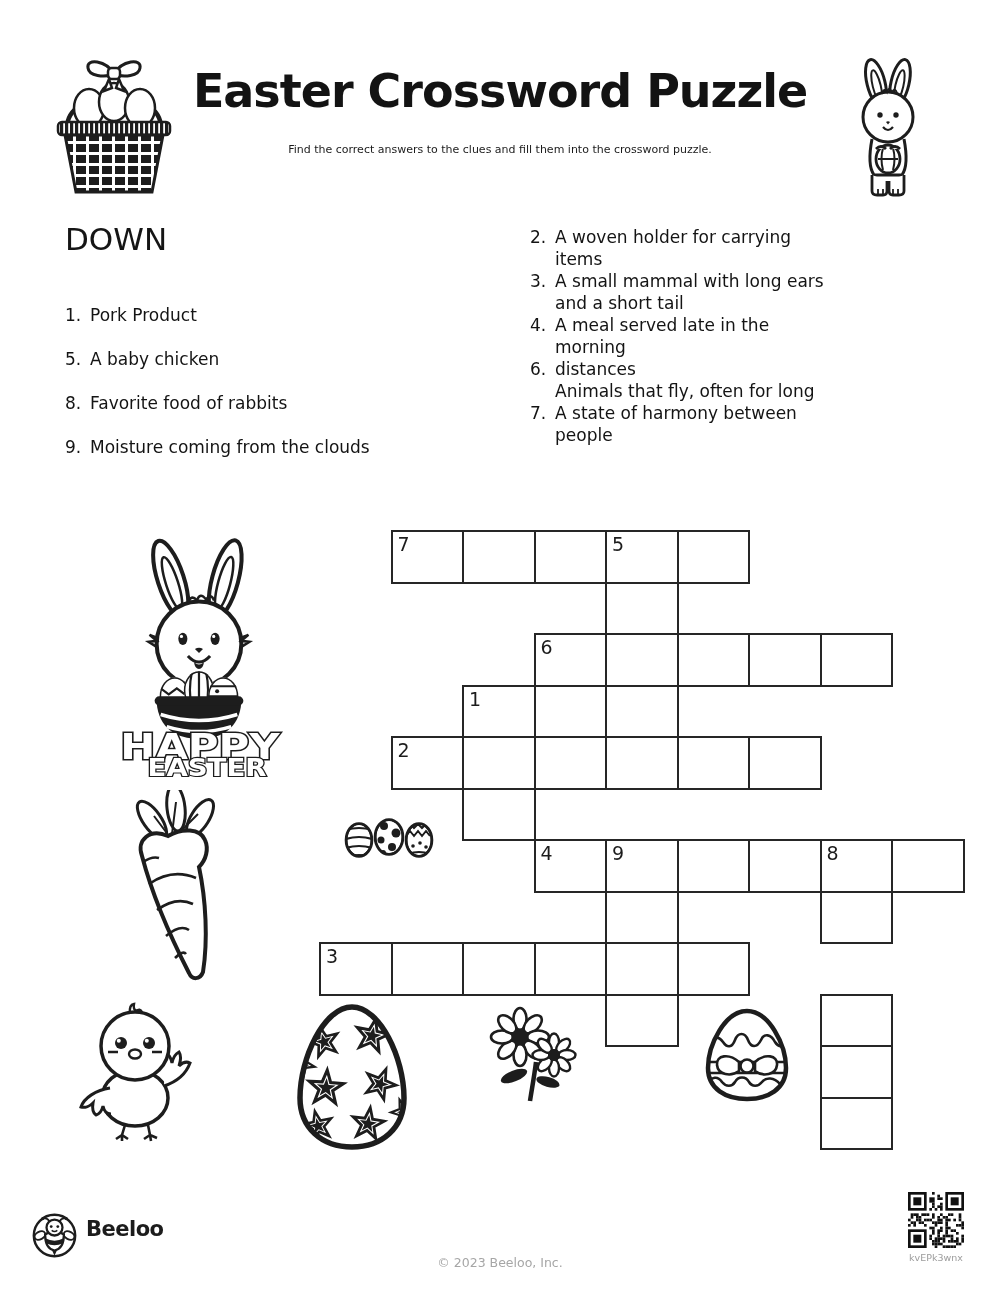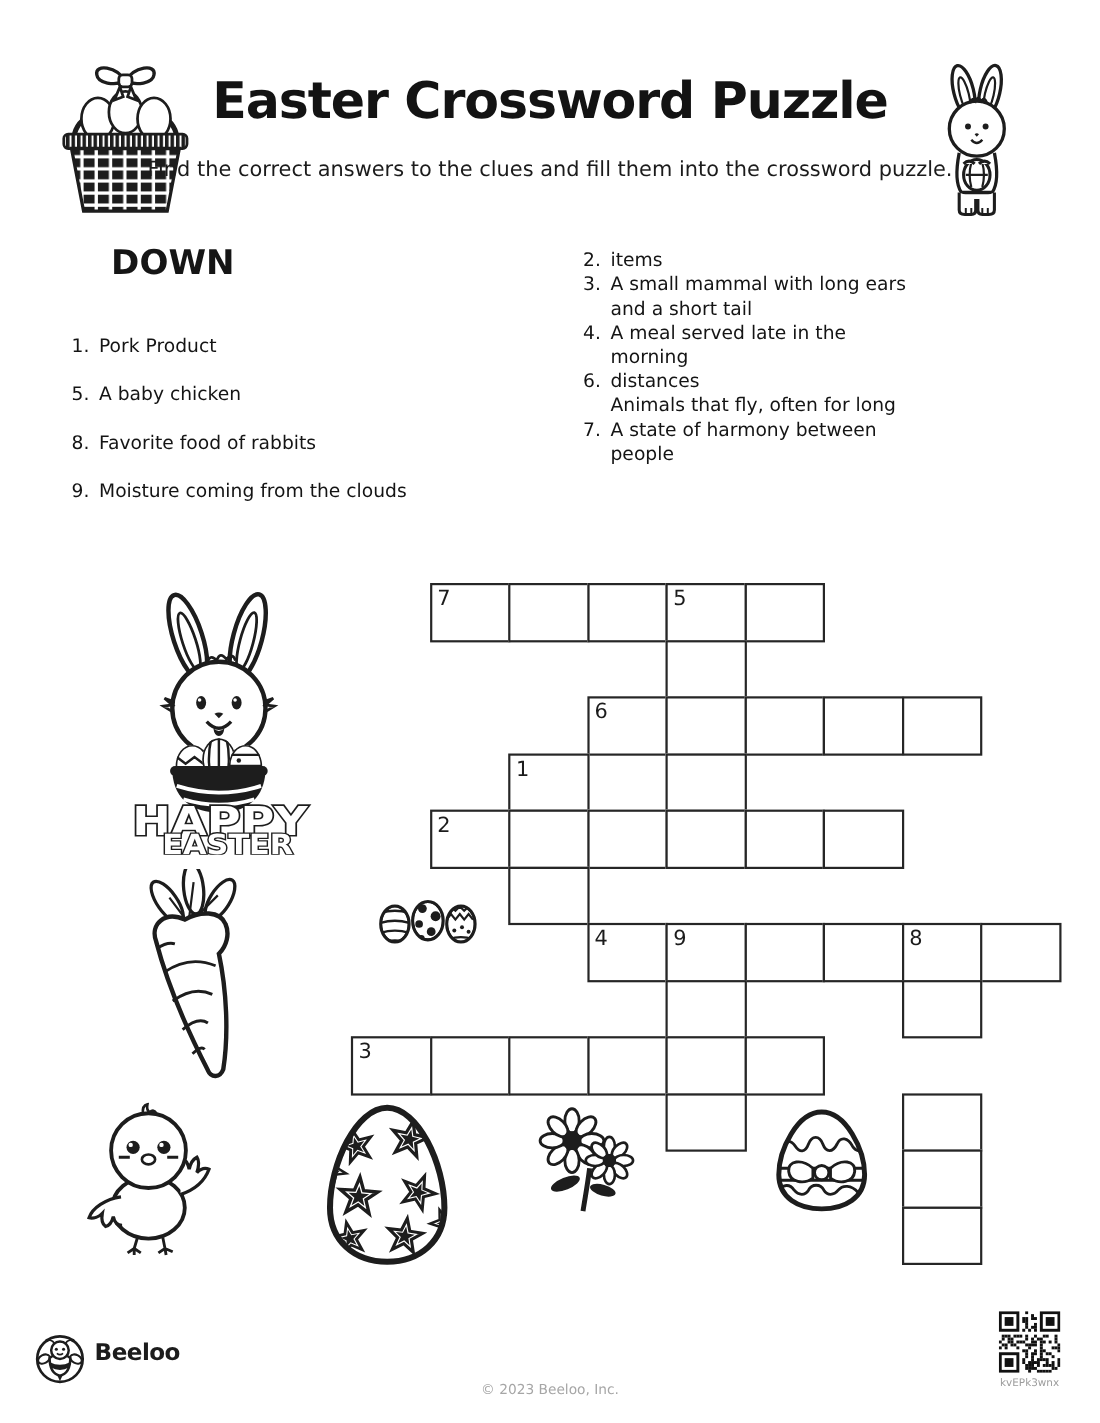--- a/index.html
+++ b/index.html
@@ -8,26 +8,26 @@
     position:relative; width:1000px; height:1294px; margin:0 auto;
     background:#ffffff; overflow:hidden;
     font-family:"DejaVu Sans", sans-serif; color:#1a1a1a;
   }
   .abs { position:absolute; }
 
   
   #title { left:0; right:0; top:64px; text-align:center;
     font-size:46px; font-weight:700; letter-spacing:-1px; color:#131313; }
   #subtitle { left:0; right:0; top:143px; text-align:center;
-    font-size:19px; font-weight:400; color:#1b1b1b; }
+    font-size:11px; font-weight:400; color:#1b1b1b; }
   #basket-art { left:50px; top:56px; width:128px; height:140px; }
   #bunny-art  { left:842px; top:55px; width:92px; height:148px; }
 
   
-  .clue-section h2 { font-size:31px; font-weight:700; color:#151515; letter-spacing:0;margin-left:36px; }
+  .clue-section h2 { font-size:31px; font-weight:400; color:#151515; letter-spacing:0; }
   #down-section   { left:65px;  top:221px; width:430px; }
   #across-section { left:530px; top:221px; width:450px; }
   ul.clue-list { list-style:none; }
   #down-list   { margin-top:47px; }
   #across-list { margin-top:5px;  }
   .clue { display:flex; font-size:17px; line-height:22px; color:#141414; }
   #down-list .clue { margin-bottom:22px; }
   .clue-num { flex:0 0 25px; }
   .clue-text { flex:1; }
 
@@ -161,20 +161,21 @@
             <div>Moisture coming from the clouds</div>
           </div>
         </li>
       </ul>
   </div>
   <div id="across-section" class="abs clue-section">
     <ul id="across-list" class="clue-list">
         <li class="clue">
           <span class="clue-num">2.</span>
           <div class="clue-text">
+            <div>A woven holder for carrying</div>
             <div>items</div>
           </div>
         </li>
         <li class="clue">
           <span class="clue-num">3.</span>
           <div class="clue-text">
             <div>A small mammal with long ears</div>
             <div>and a short tail</div>
           </div>
         </li>

